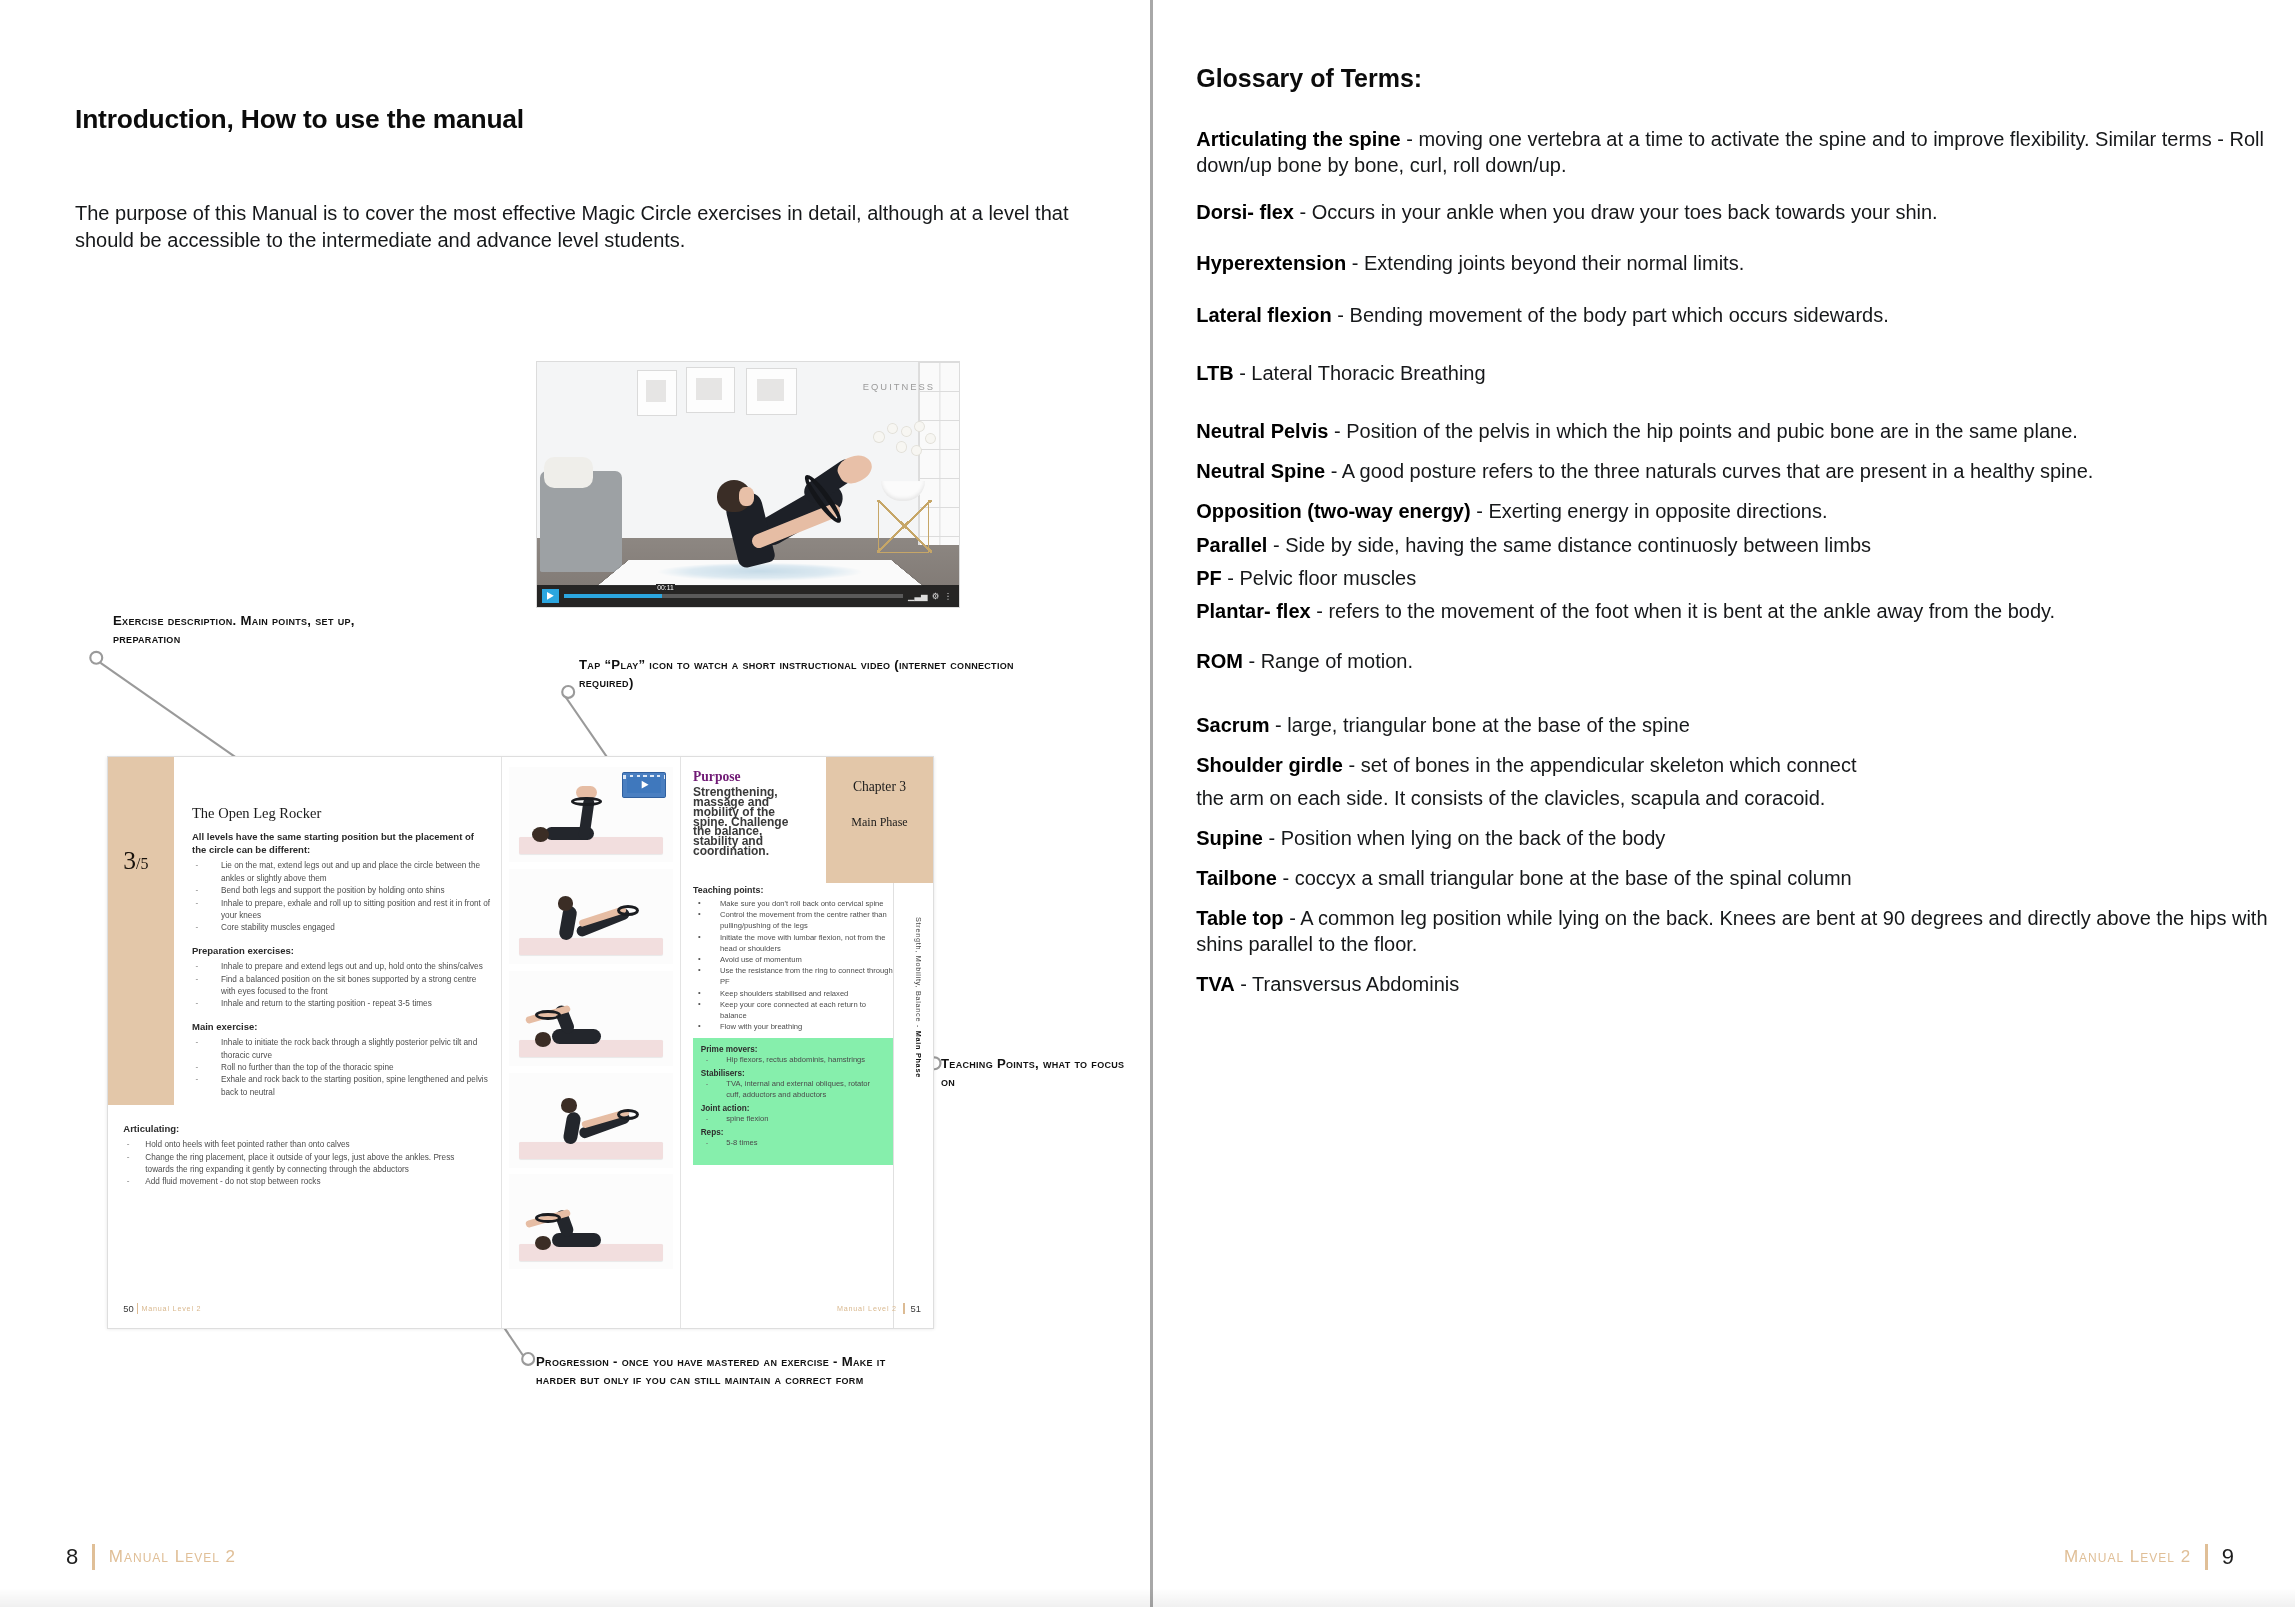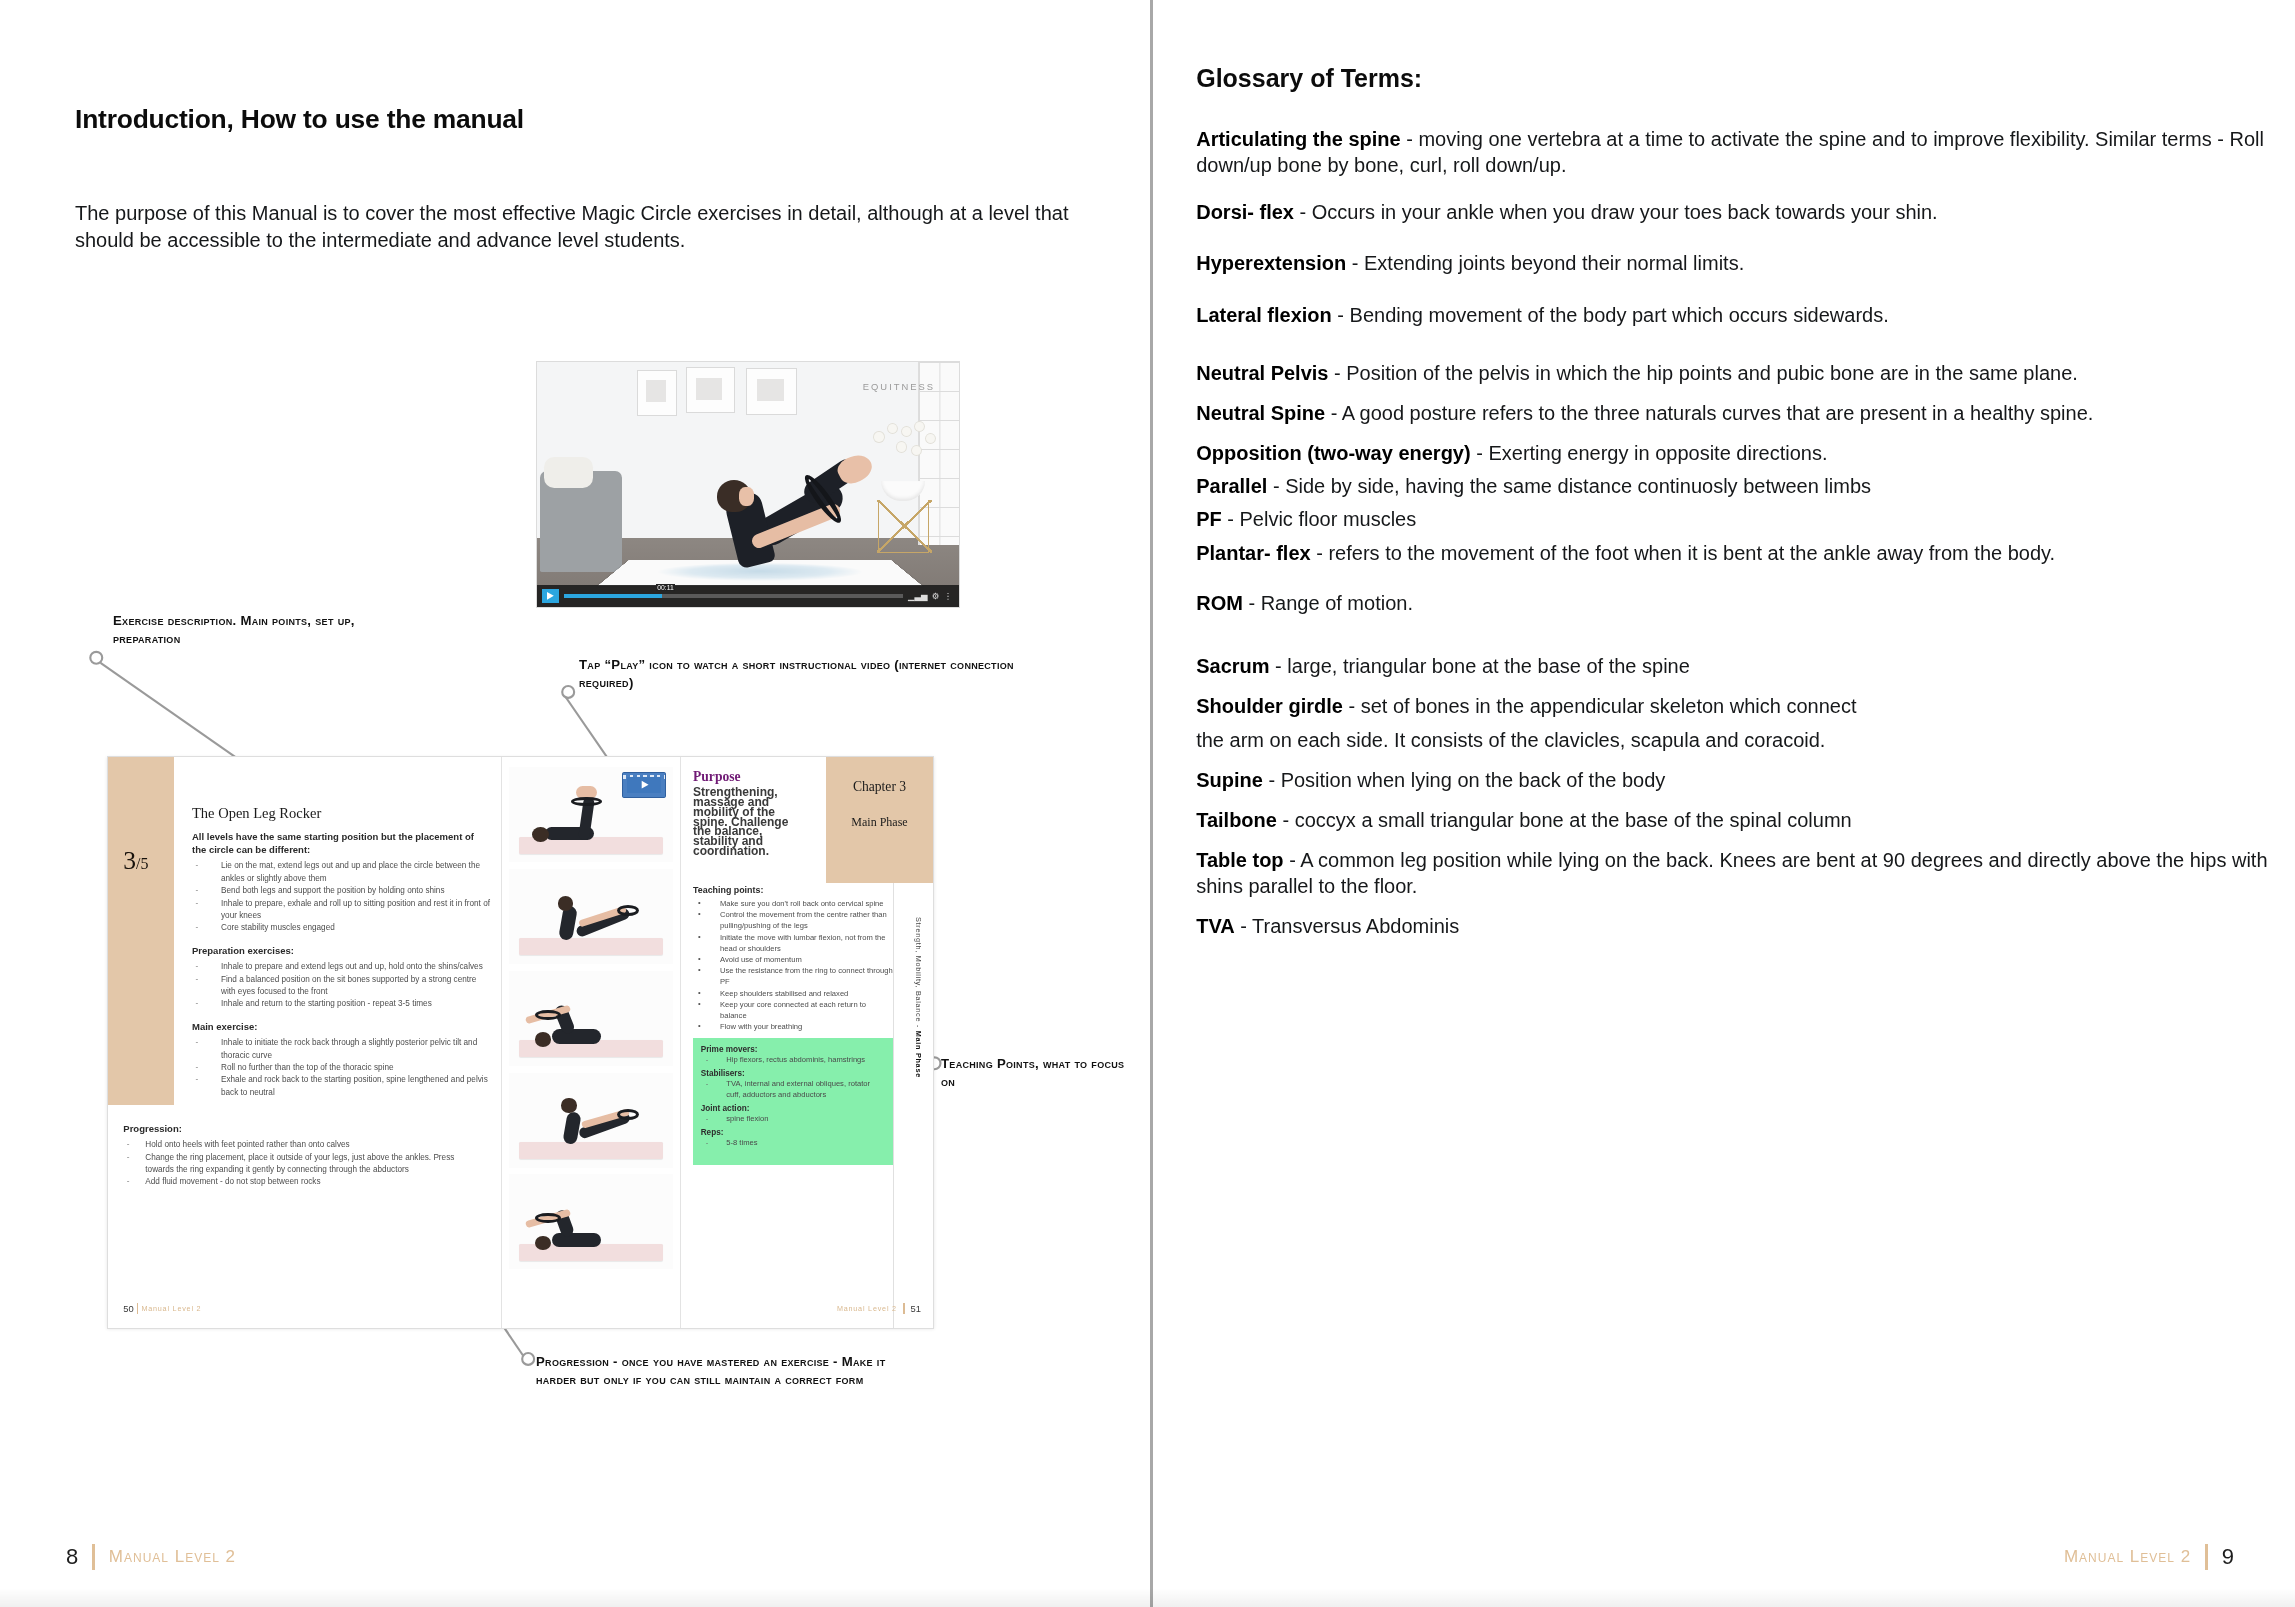--- a/index.html
+++ b/index.html
@@ -275,21 +275,21 @@
           </ul>
           <div class="pv-h2 pv-sec">Main exercise:</div>
           <ul class="pv-ul">
             <li>Inhale to initiate the rock back through a slightly posterior pelvic tilt and thoracic curve</li>
             <li>Roll no further than the top of the thoracic spine</li>
             <li>Exhale and rock back to the starting position, spine lengthened and pelvis back to neutral</li>
           </ul>
         </div>
 
         <div class="pv-prog">
-          <div class="pv-h2">Progression:</div>
+          <div class="pv-h2">Articulating:</div>
           <ul class="pv-ul">
             <li>Hold onto heels with feet pointed rather than onto calves</li>
             <li>Change the ring placement, place it outside of your legs,  just above the ankles. Press towards the ring expanding it gently by connecting through the  abductors</li>
             <li>Add fluid movement - do not stop between rocks</li>
           </ul>
         </div>
 
         <div class="pv-foot">
           <span class="pn">50</span>
           <span class="bar"></span>
@@ -407,20 +407,21 @@
   <div class="gutter"></div>
 
   <div class="page-right">
     <div class="gl-title">Glossary of Terms:</div>
 
     <div class="gl-list">
       <div class="gl-item" style="margin-bottom:20.4px"><b>Articulating the spine</b><span> - moving one vertebra at a time to activate the spine and to improve flexibility. Similar terms - Roll down/up bone by bone, curl, roll down/up.</span></div>
       <div class="gl-item" style="margin-bottom:24px"><b>Dorsi- flex</b><span> - Occurs in your ankle when you draw your toes back towards your shin.</span></div>
       <div class="gl-item" style="margin-bottom:25.6px"><b>Hyperextension</b><span> - Extending joints beyond their normal limits.</span></div>
       <div class="gl-item" style="margin-bottom:32px"><b>Lateral flexion</b><span> - Bending movement of the body part which occurs sidewards.</span></div>
+      <div class="gl-item" style="margin-bottom:32px"><b>LTB</b><span> -  Lateral Thoracic Breathing</span></div>
       <div class="gl-item" style="margin-bottom:13.6px"><b>Neutral Pelvis</b><span> - Position of the pelvis in which the hip points and pubic bone are in the same plane.</span></div>
       <div class="gl-item" style="margin-bottom:13.6px"><b>Neutral Spine</b><span> - A good posture refers to the three naturals curves that are present in a healthy spine.</span></div>
       <div class="gl-item" style="margin-bottom:6.8px"><b>Opposition (two-way energy)</b><span> - Exerting energy in opposite directions.</span></div>
       <div class="gl-item" style="margin-bottom:6.8px"><b>Parallel</b><span> - Side by side, having the same distance continuosly between limbs</span></div>
       <div class="gl-item" style="margin-bottom:6.8px"><b>PF</b><span> - Pelvic floor muscles</span></div>
       <div class="gl-item" style="margin-bottom:24px"><b>Plantar- flex</b><span> - refers to the movement of the foot when it is bent at the ankle away from the body.</span></div>
       <div class="gl-item" style="margin-bottom:37px"><b>ROM</b><span> - Range of motion.</span></div>
       <div class="gl-item" style="margin-bottom:13.6px"><b>Sacrum</b><span> - large, triangular bone at the base of the spine</span></div>
       <div class="gl-item" style="margin-bottom:6.8px"><b>Shoulder girdle</b><span> - set of bones in the appendicular skeleton which connect</span></div>
       <div class="gl-item" style="margin-bottom:13.6px"><span>the arm on each side. It consists of the clavicles, scapula and coracoid.</span></div>

